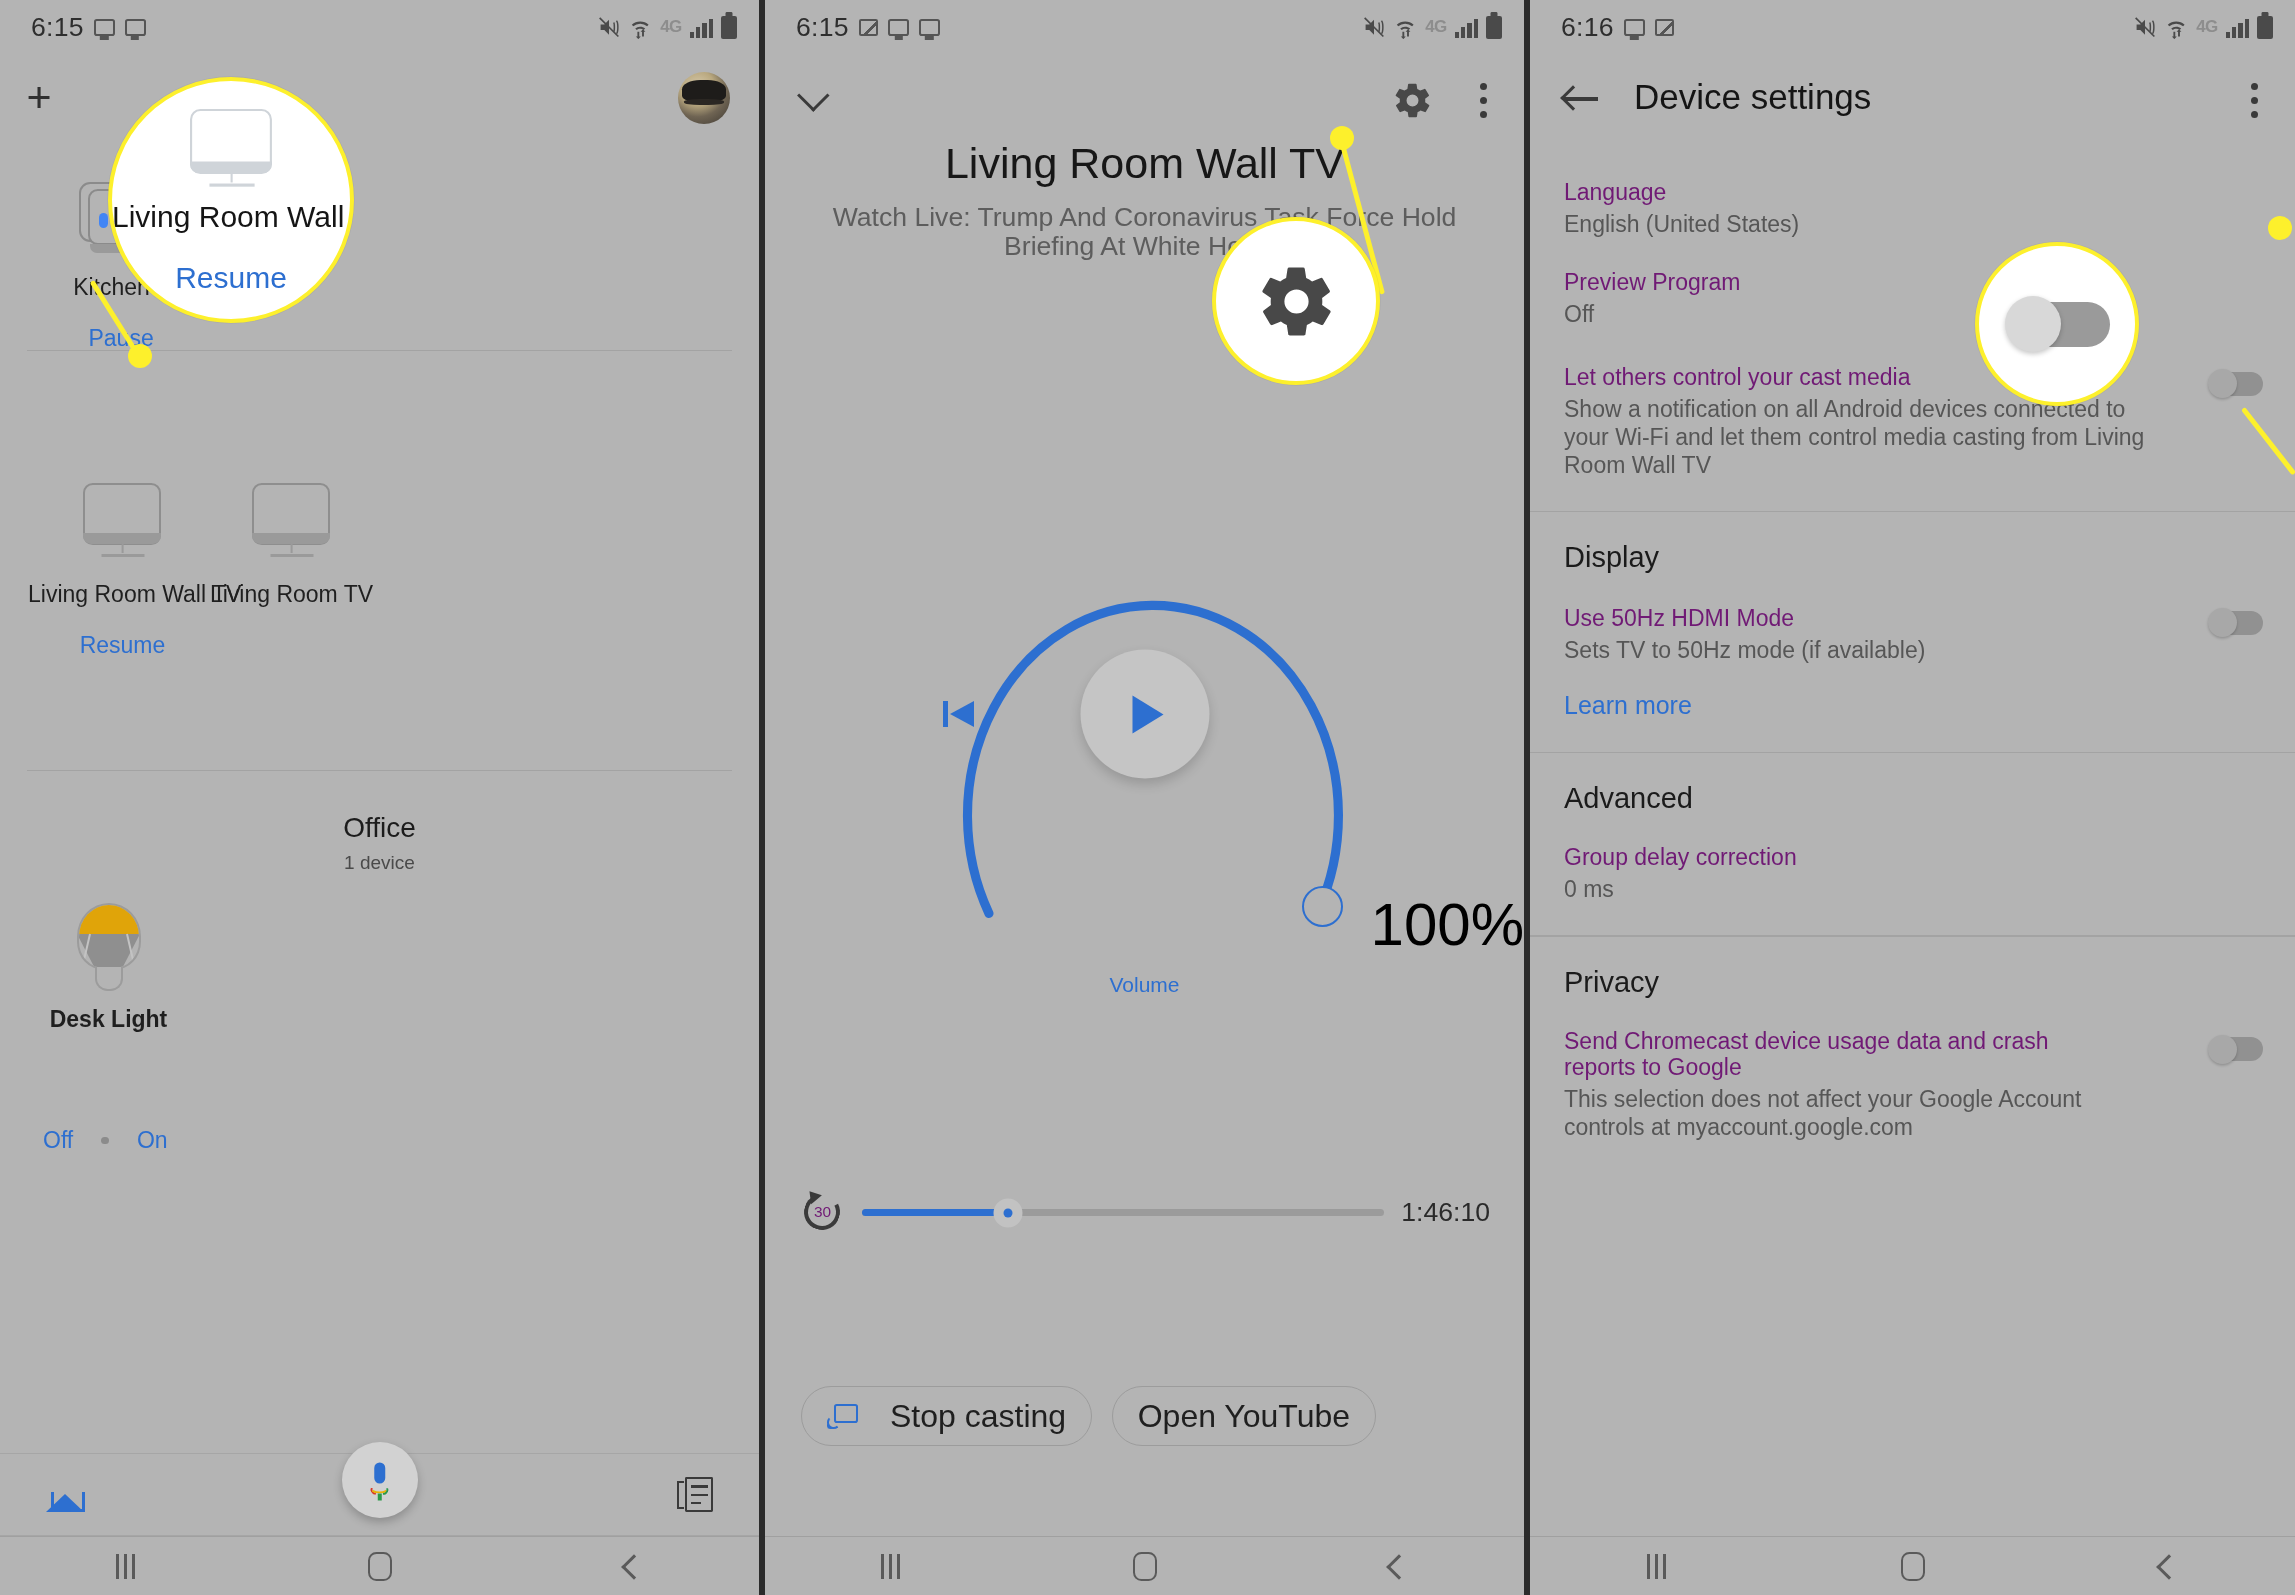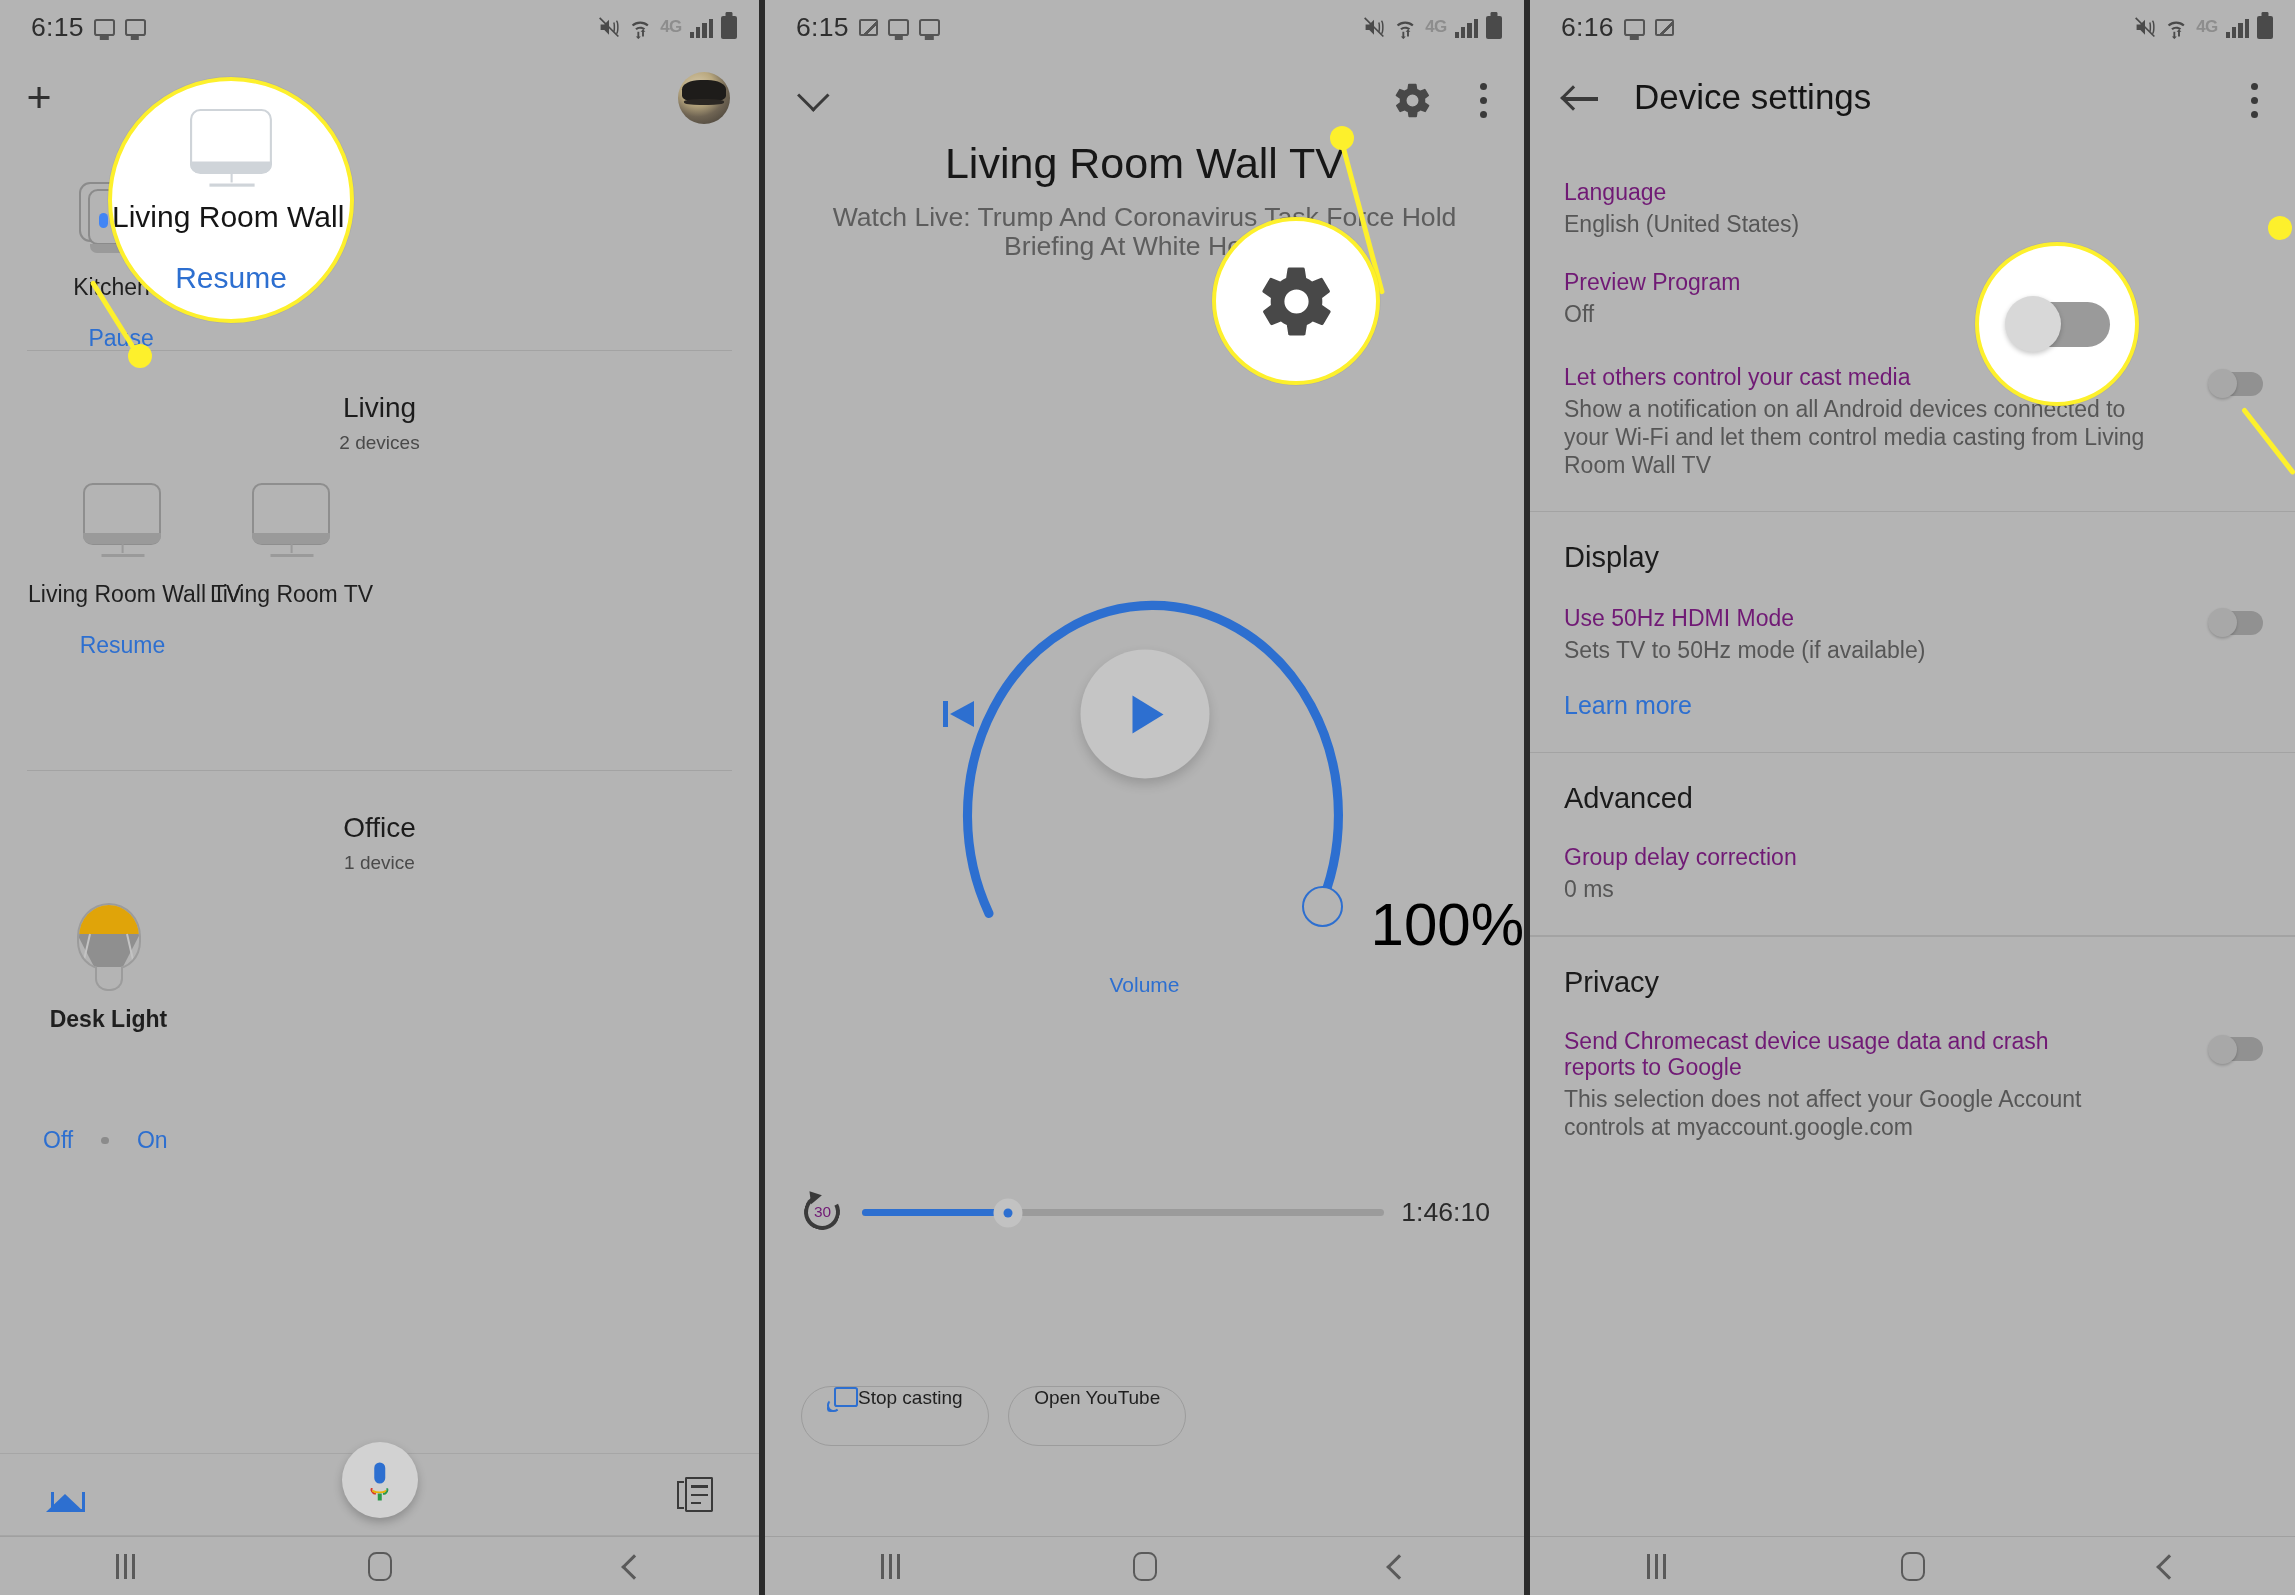--- a/index.html
+++ b/index.html
@@ -173,21 +173,21 @@
   .rw30 .n { position: absolute; left: 0; top: 12.6px; width: 45px; text-align: center; font-size: 15.4px; color: #701a75; }
   .seek-track { position: relative; flex: 1 1 auto; height: 7px; background: #9b9b9b; border-radius: 3.5px; }
   .seek-fill { position: absolute; left: 0; top: 0; height: 7px; background: #2d6fd0; border-radius: 3.5px; }
   .seek-thumb { position: absolute; top: 50%; transform: translate(-50%,-50%); width: 29px; height: 29px;
      border-radius: 50%; background: #c2c2c2; display: flex; align-items: center; justify-content: center; }
   .seek-thumb i { display:block; width: 9px; height: 9px; border-radius: 50%; background: #2d6fd0; }
   .seek-time { font-size: 26.6px; color: #2a2a2a; flex: 0 0 auto; }
 
   .p2-actions { position: absolute; left: 36px; right: 36px; top: 1386px; display: flex; gap: 19.6px; }
   .pill { height: 60px; border: 1.4px solid #9c9c9c; border-radius: 30px;
-     display: flex; align-items: flex-start; justify-content: center; gap: 0; padding: 0 25px; font-size: 19px; color: #1f1f1f; }
+     display: flex; align-items: center; justify-content: center; gap: 32px; padding: 0 25px; font-size: 32px; color: #1f1f1f; }
   .cast-ico { width: 31px; height: 25px; position: relative; }
   .cast-ico .box { position: absolute; right: 0; top: 0; width: 24px; height: 19.6px; border: 2.8px solid #2d6fd0; border-radius: 2.8px; }
   .cast-ico .w1 { position: absolute; left: 0; bottom: 0; width: 7px; height: 7px; border: 2.1px solid #2d6fd0; border-radius: 50%; border-right-color: transparent; border-top-color: transparent; }
   .cast-ico .w2 { position: absolute; left: 0; bottom: 0; width: 12.6px; height: 12.6px; border: 2.1px solid #2d6fd0; border-radius: 50%; border-right-color: transparent; border-top-color: transparent; }
 
   
   .p3-bar { position: absolute; top: 77px; left: 0; right: 0; height: 63px; }
   .back-arrow { position: absolute; left: 31px; top: 4.2px; width: 39px; height: 35px; }
   .back-arrow .ln { position: absolute; left: 2.8px; top: 16px; width: 34px; height: 3.5px; background: #3a3a3a; }
   .back-arrow .hd { position: absolute; left: 2.8px; top: 7.7px; width: 18px; height: 18px;
@@ -287,24 +287,20 @@
           <b style="background:#e8ab04"></b>
             <b style="background:#34a853"></b>
         </div>
       </div>
       <div class="dev-label" style="margin-top:22.4px;">Kitchen d</div>
       <div class="dev-action">Pause</div>
     </div>
 
     <div class="divider" style="top:350px;"></div>
 
-    <div style="position:absolute; left:0; right:0; top:392px;">
-      <div class="grp-title">Living</div>
-      <div class="grp-sub">2 devices</div>
-    </div>
 
     <div class="dev-card" style="left:28px; top:483px; width:189px;">
       <div class="tvicon">
         <div class="scr">
           <div class="wave" style="left:-31px; top:-4.2px; width:77px; height:77px;"></div>
           <div class="wave" style="left:-31px; top:12.6px; width:52px; height:52px;"></div>
 
         </div>
         <div class="foot"></div>
           <div class="stand"></div>

